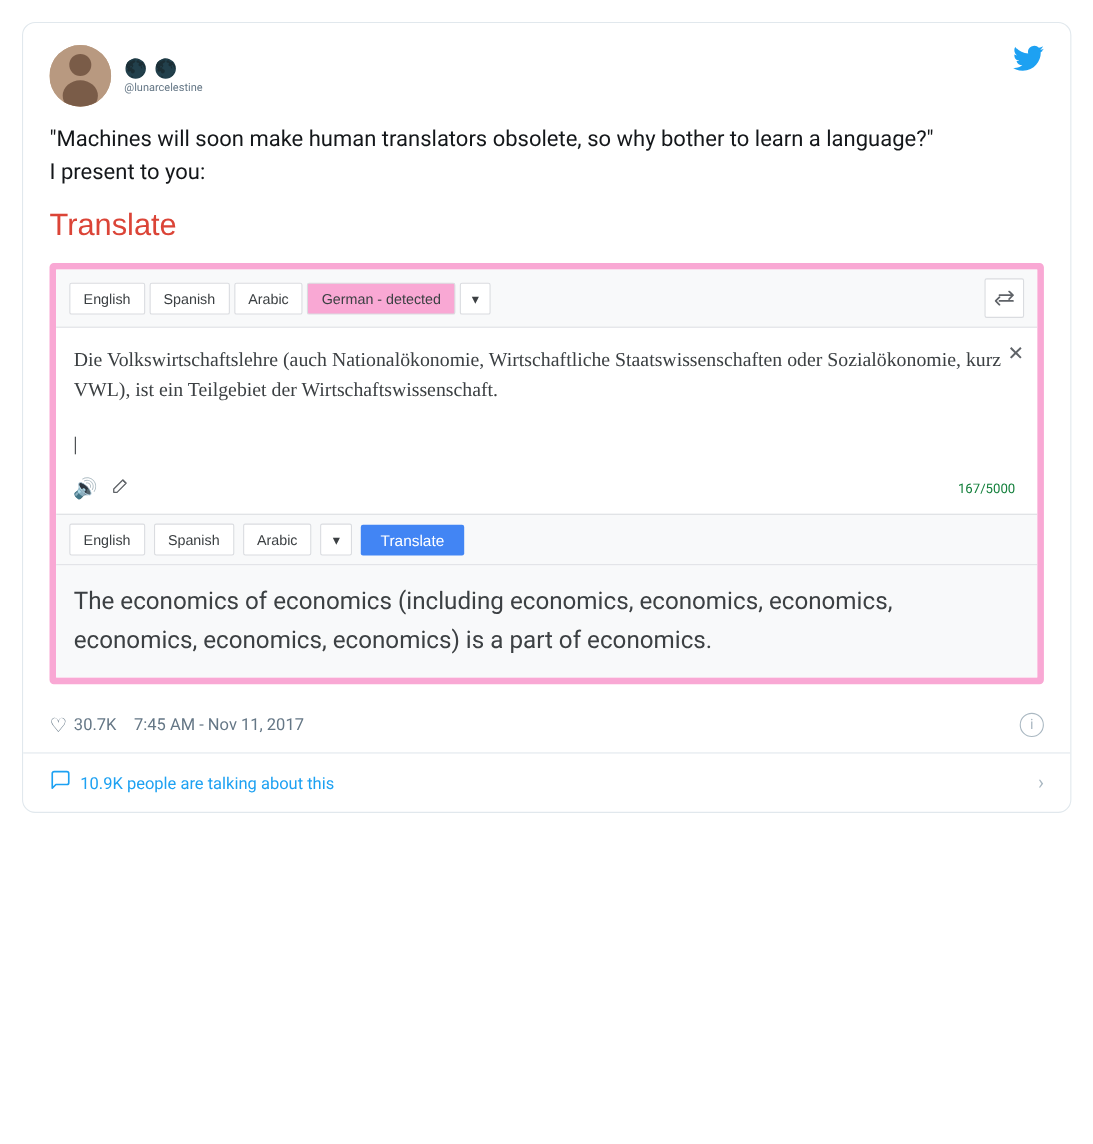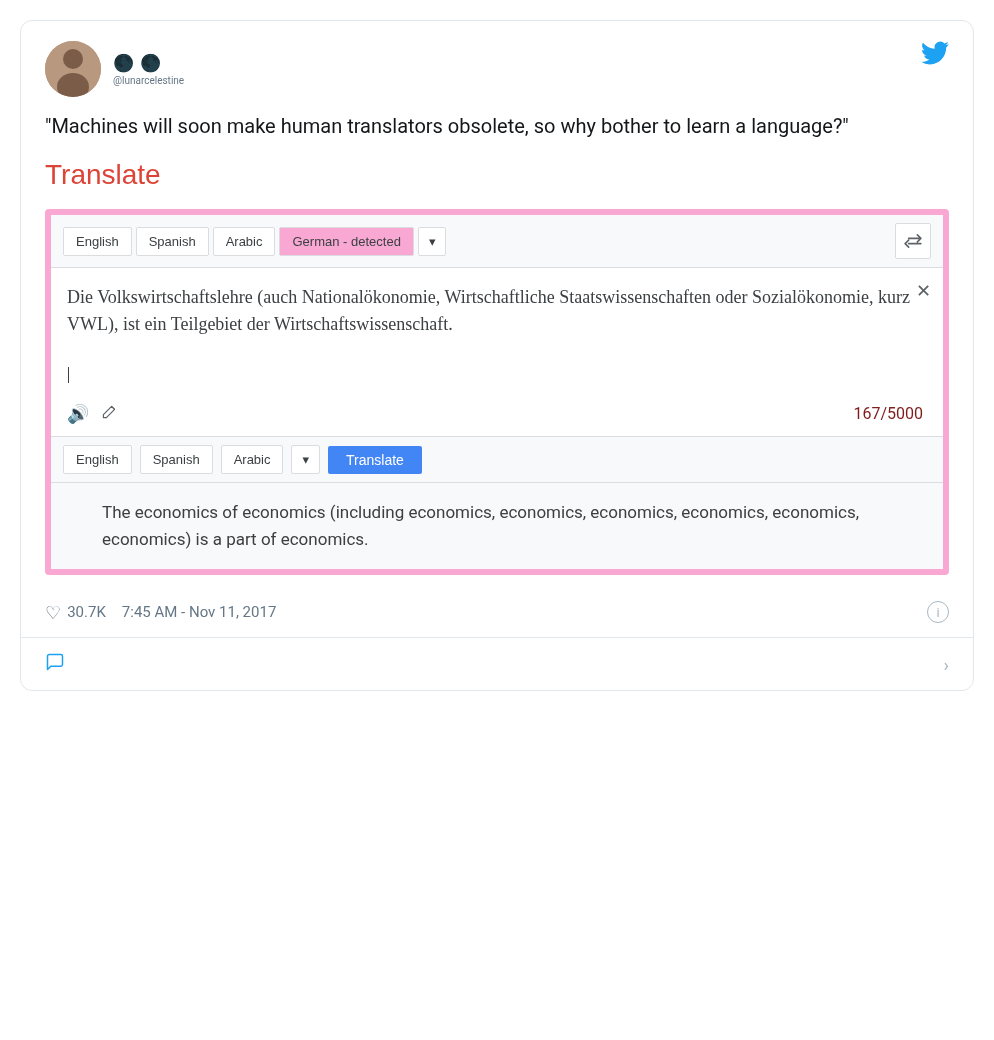--- a/index.html
+++ b/index.html
@@ -177,22 +177,22 @@
       display: flex;
       align-items: center;
       gap: 12px;
     }
     .icon-btn {
       color: #5f6368;
       font-size: 18px;
       cursor: pointer;
     }
     .char-count {
-      font-size: 16px;
-      color: #7f1d1d;
+      font-size: 12px;
+      color: #15803d;
     }
     .lang-bar-bottom {
       background: #f8f9fa;
       border-bottom: 1px solid #dadce0;
       padding: 8px 12px;
       display: flex;
       align-items: center;
       gap: 8px;
     }
     .lang-tab-out {
@@ -213,24 +213,23 @@
       border: none;
       border-radius: 2px;
       cursor: pointer;
     }
     .output-area {
       background: #f8f9fa;
       padding: 16px 16px;
       min-height: 80px;
     }
     .output-text {
-      font-size: 17px;
+      font-size: 22px;
       color: #3c4043;
       line-height: 1.6;
-      margin-left: 35px;
     }
     .tweet-footer {
       padding: 14px 24px 14px 24px;
       display: flex;
       align-items: center;
       justify-content: space-between;
     }
     .tweet-meta {
       display: flex;
       align-items: center;
@@ -308,20 +307,21 @@
       </div>
       <div class="twitter-bird">
         <svg width="28" height="24" viewBox="0 0 24 20" fill="#1da1f2" xmlns="http://www.w3.org/2000/svg">
           <path d="M23.954 2.569a10 10 0 01-2.825.775 4.958 4.958 0 002.163-2.723 9.99 9.99 0 01-3.127 1.195 4.92 4.92 0 00-8.384 4.482C7.691 6.094 4.066 4.13 1.64 1.161a4.822 4.822 0 00-.666 2.475c0 1.71.87 3.213 2.188 4.096a4.904 4.904 0 01-2.228-.616v.06a4.923 4.923 0 003.946 4.827 4.996 4.996 0 01-2.212.085 4.936 4.936 0 004.604 3.417 9.867 9.867 0 01-6.102 2.105c-.39 0-.779-.023-1.17-.067a13.995 13.995 0 007.557 2.209c9.053 0 13.998-7.496 13.998-13.985 0-.21 0-.42-.015-.63A9.935 9.935 0 0024 4.59a9.92 9.92 0 01-2.046.568z"></path>
         </svg>
       </div>
     </div>
 
     <div class="tweet-body">
       <div>"Machines will soon make human translators obsolete, so why bother to learn a language?"</div>
+      <div>I present to you:</div>
     </div>
 
     <div class="translate-logo">Translate</div>
 
     <div class="google-translate-widget">
 
       <div class="lang-bar-top">
         <div class="lang-tabs">
           <button class="lang-tab">English</button>
           <button class="lang-tab">Spanish</button>
@@ -381,17 +381,18 @@
     <div class="info-icon">i</div>
   </div>
 
   <div class="tweet-comments">
     <div class="comment-left">
       <span class="comment-bubble">
         <svg width="20" height="20" viewBox="0 0 24 24" fill="none" xmlns="http://www.w3.org/2000/svg">
           <path d="M21 15a2 2 0 01-2 2H7l-4 4V5a2 2 0 012-2h14a2 2 0 012 2v10z" stroke="#1da1f2" stroke-width="1.8" stroke-linejoin="round"></path>
         </svg>
       </span>
+      <span>10.9K people are talking about this</span>
     </div>
     <span class="chevron-right">›</span>
   </div>
 
 </div>
 
 </body></html>

